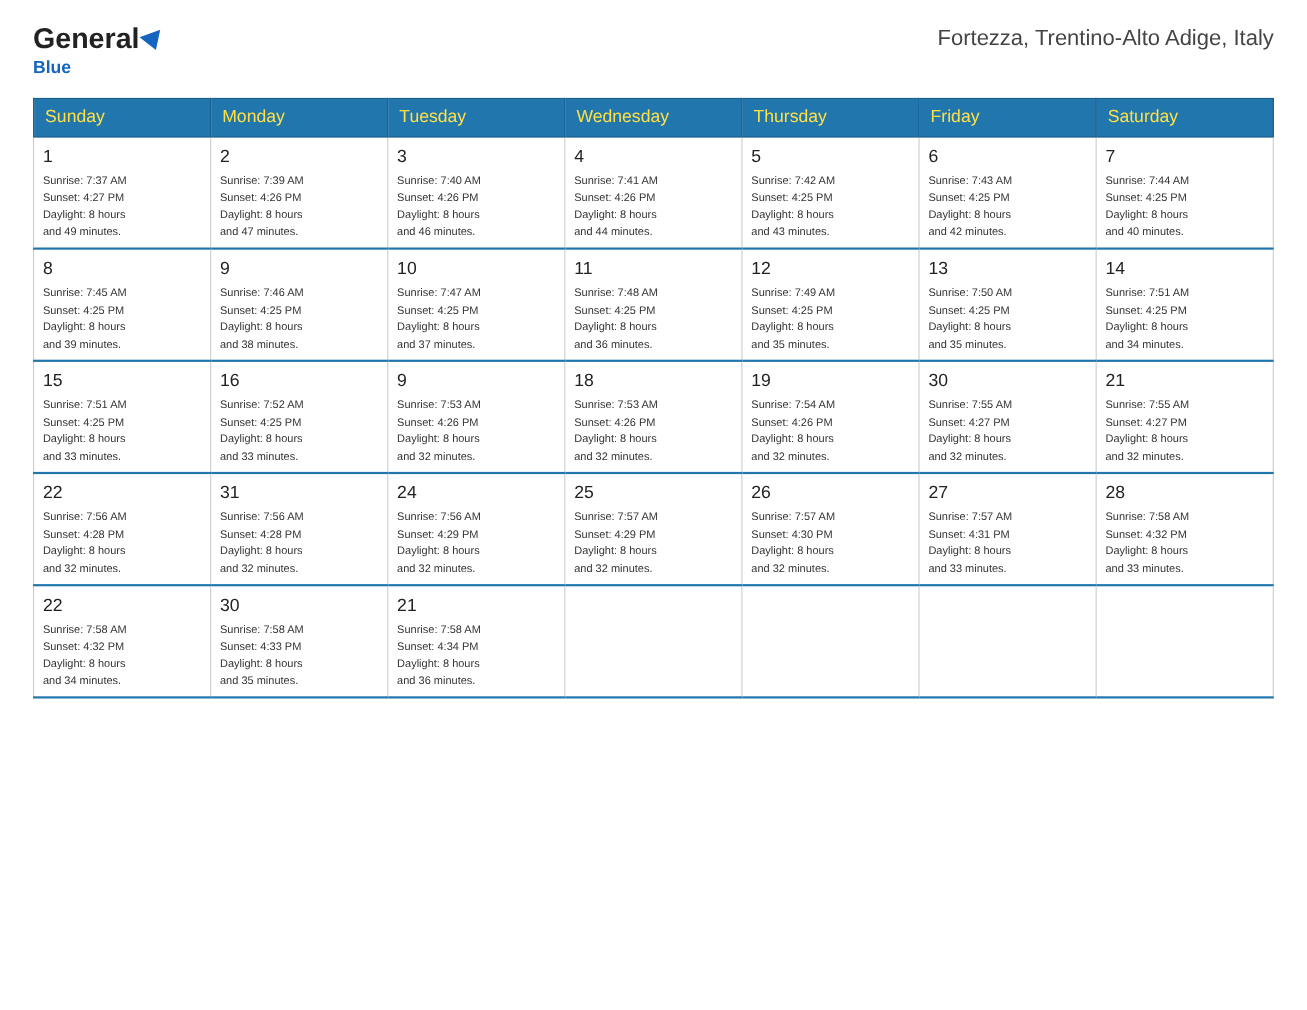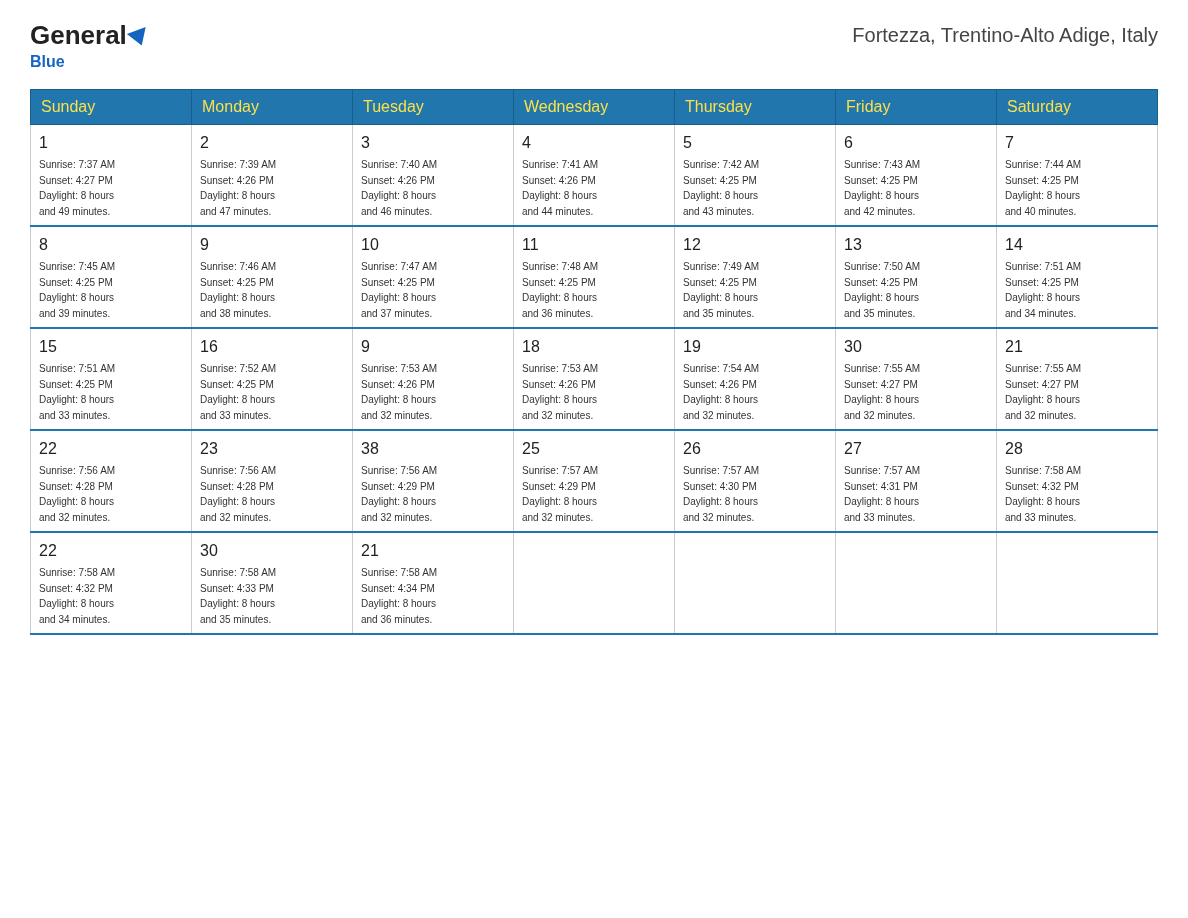--- a/index.html
+++ b/index.html
@@ -352,30 +352,30 @@
         <td>
         <span class="day-number">22</span>
         <div class="day-info">
           Sunrise: 7:56 AM<br>
           Sunset: 4:28 PM<br>
           Daylight: 8 hours<br>
           and 32 minutes.
         </div>
       </td>
         <td>
-        <span class="day-number">23</span>
+        <span class="day-number">31</span>
         <div class="day-info">
           Sunrise: 7:56 AM<br>
           Sunset: 4:28 PM<br>
           Daylight: 8 hours<br>
           and 32 minutes.
         </div>
       </td>
         <td>
-        <span class="day-number">38</span>
+        <span class="day-number">24</span>
         <div class="day-info">
           Sunrise: 7:56 AM<br>
           Sunset: 4:29 PM<br>
           Daylight: 8 hours<br>
           and 32 minutes.
         </div>
       </td>
         <td>
         <span class="day-number">25</span>
         <div class="day-info">

